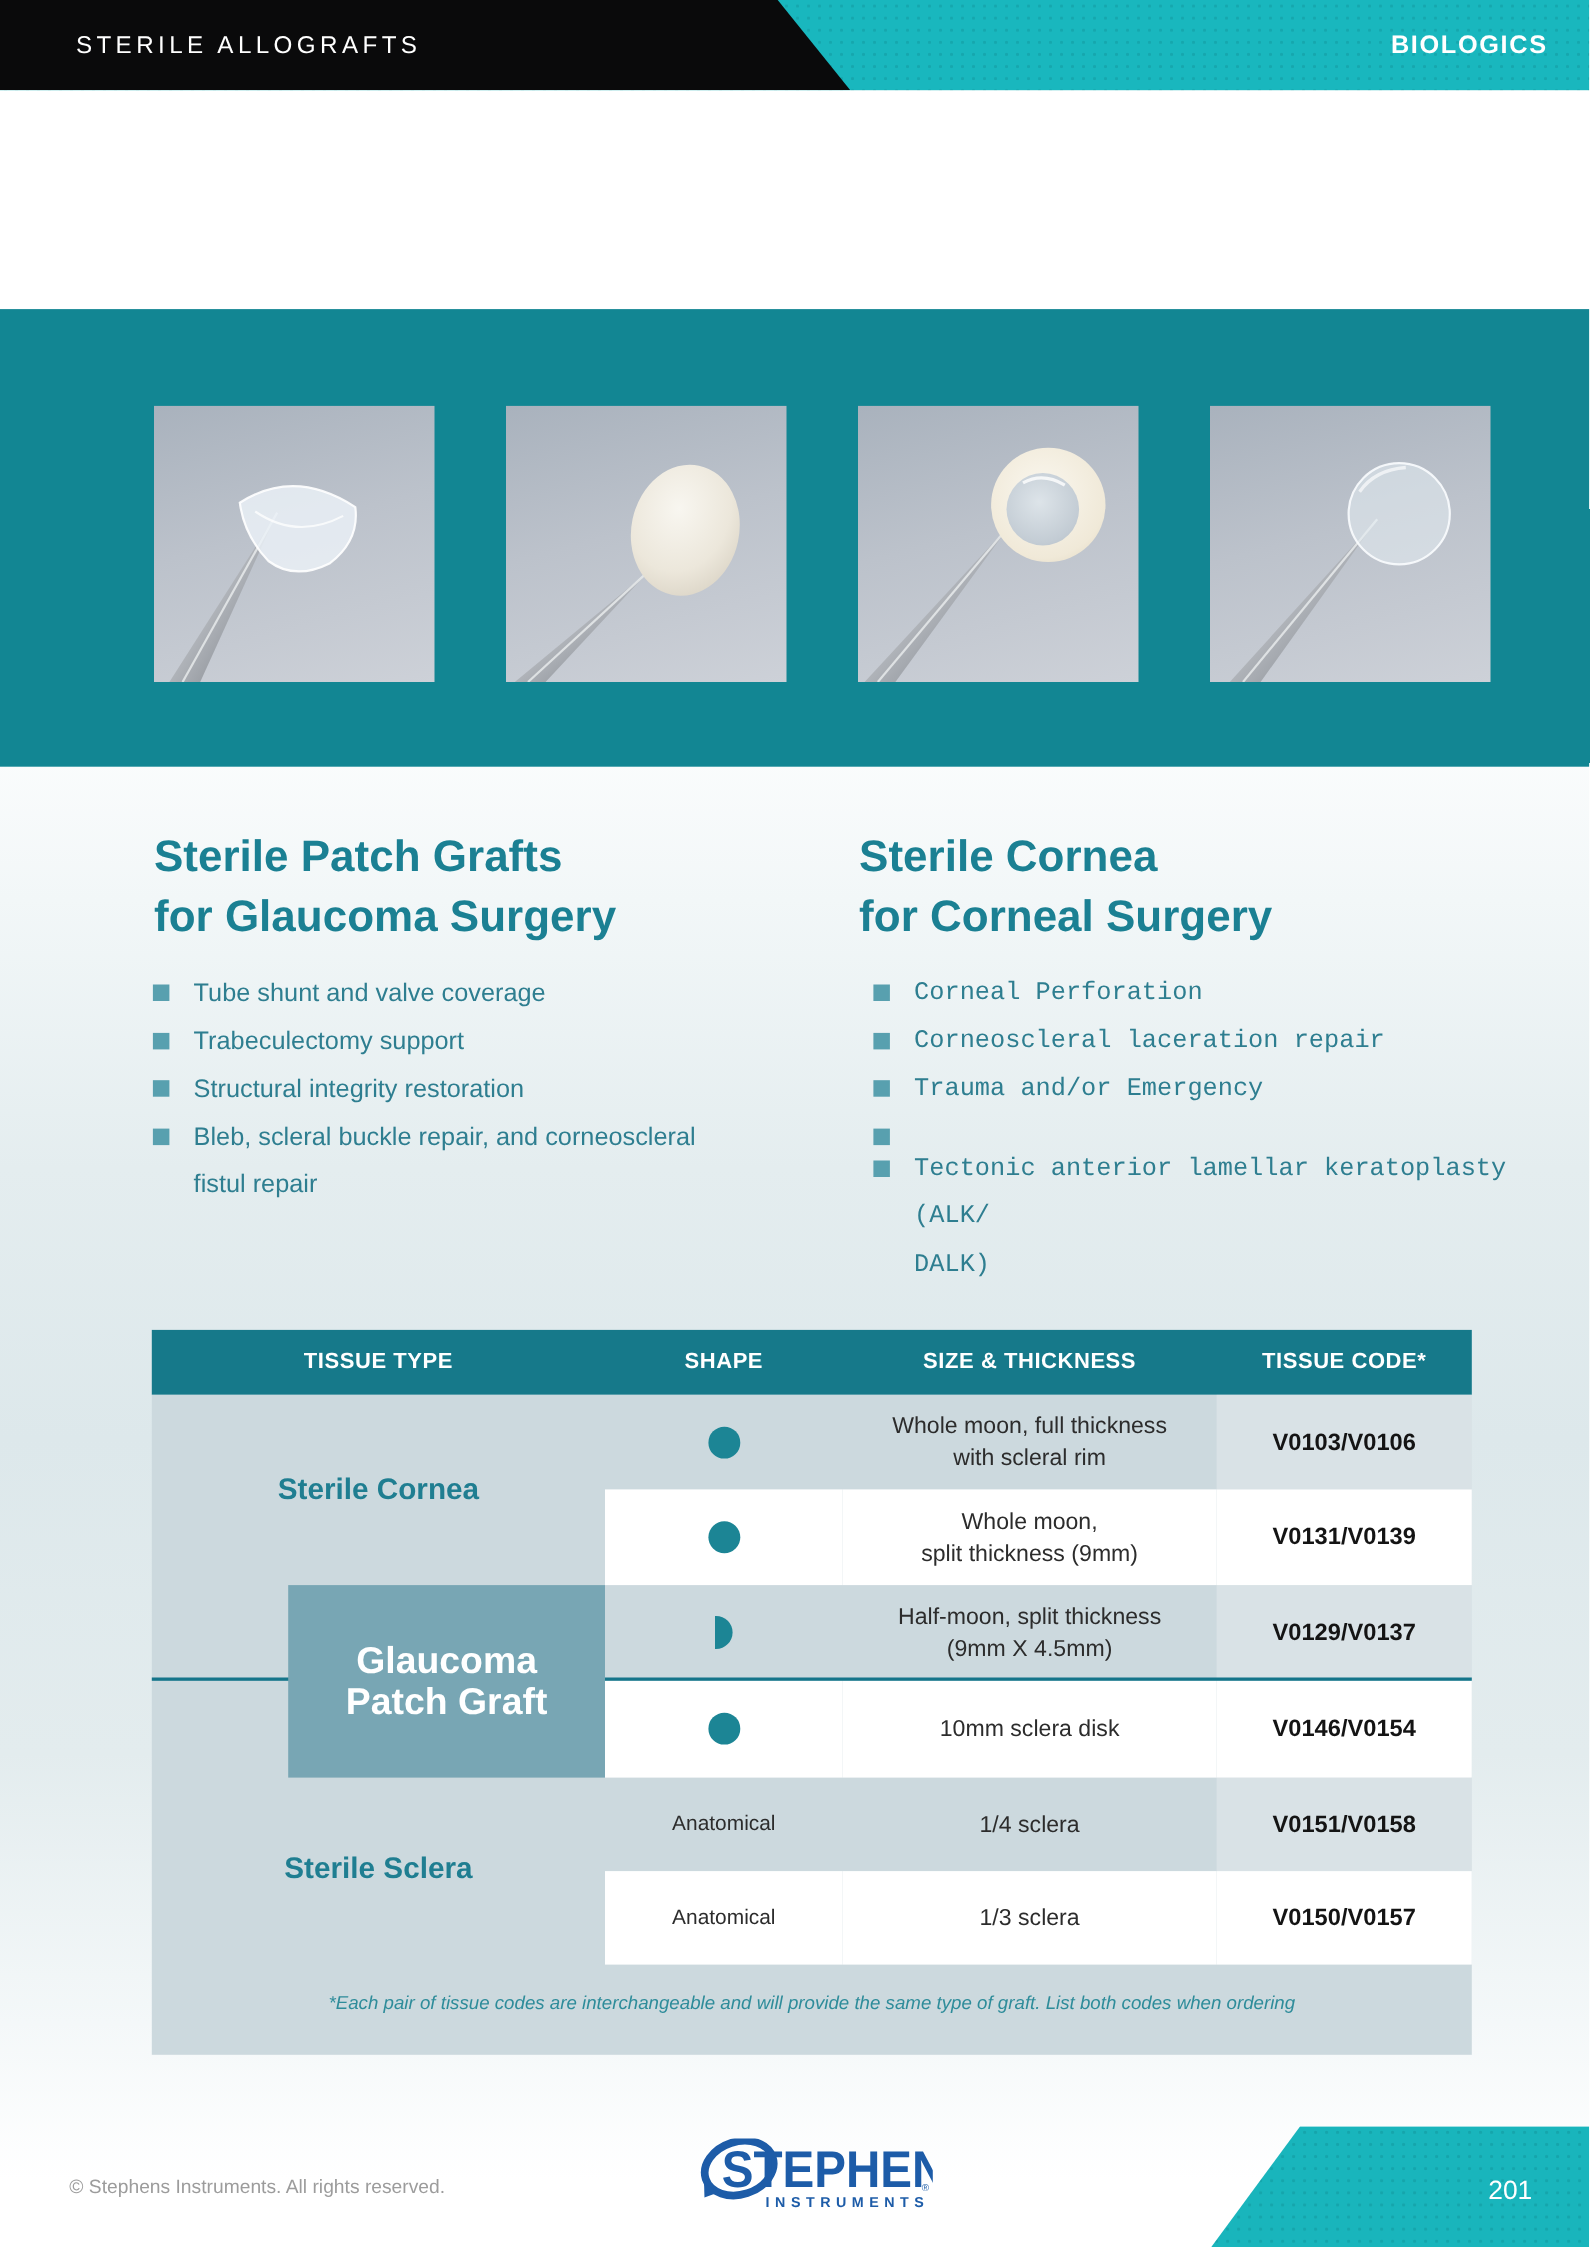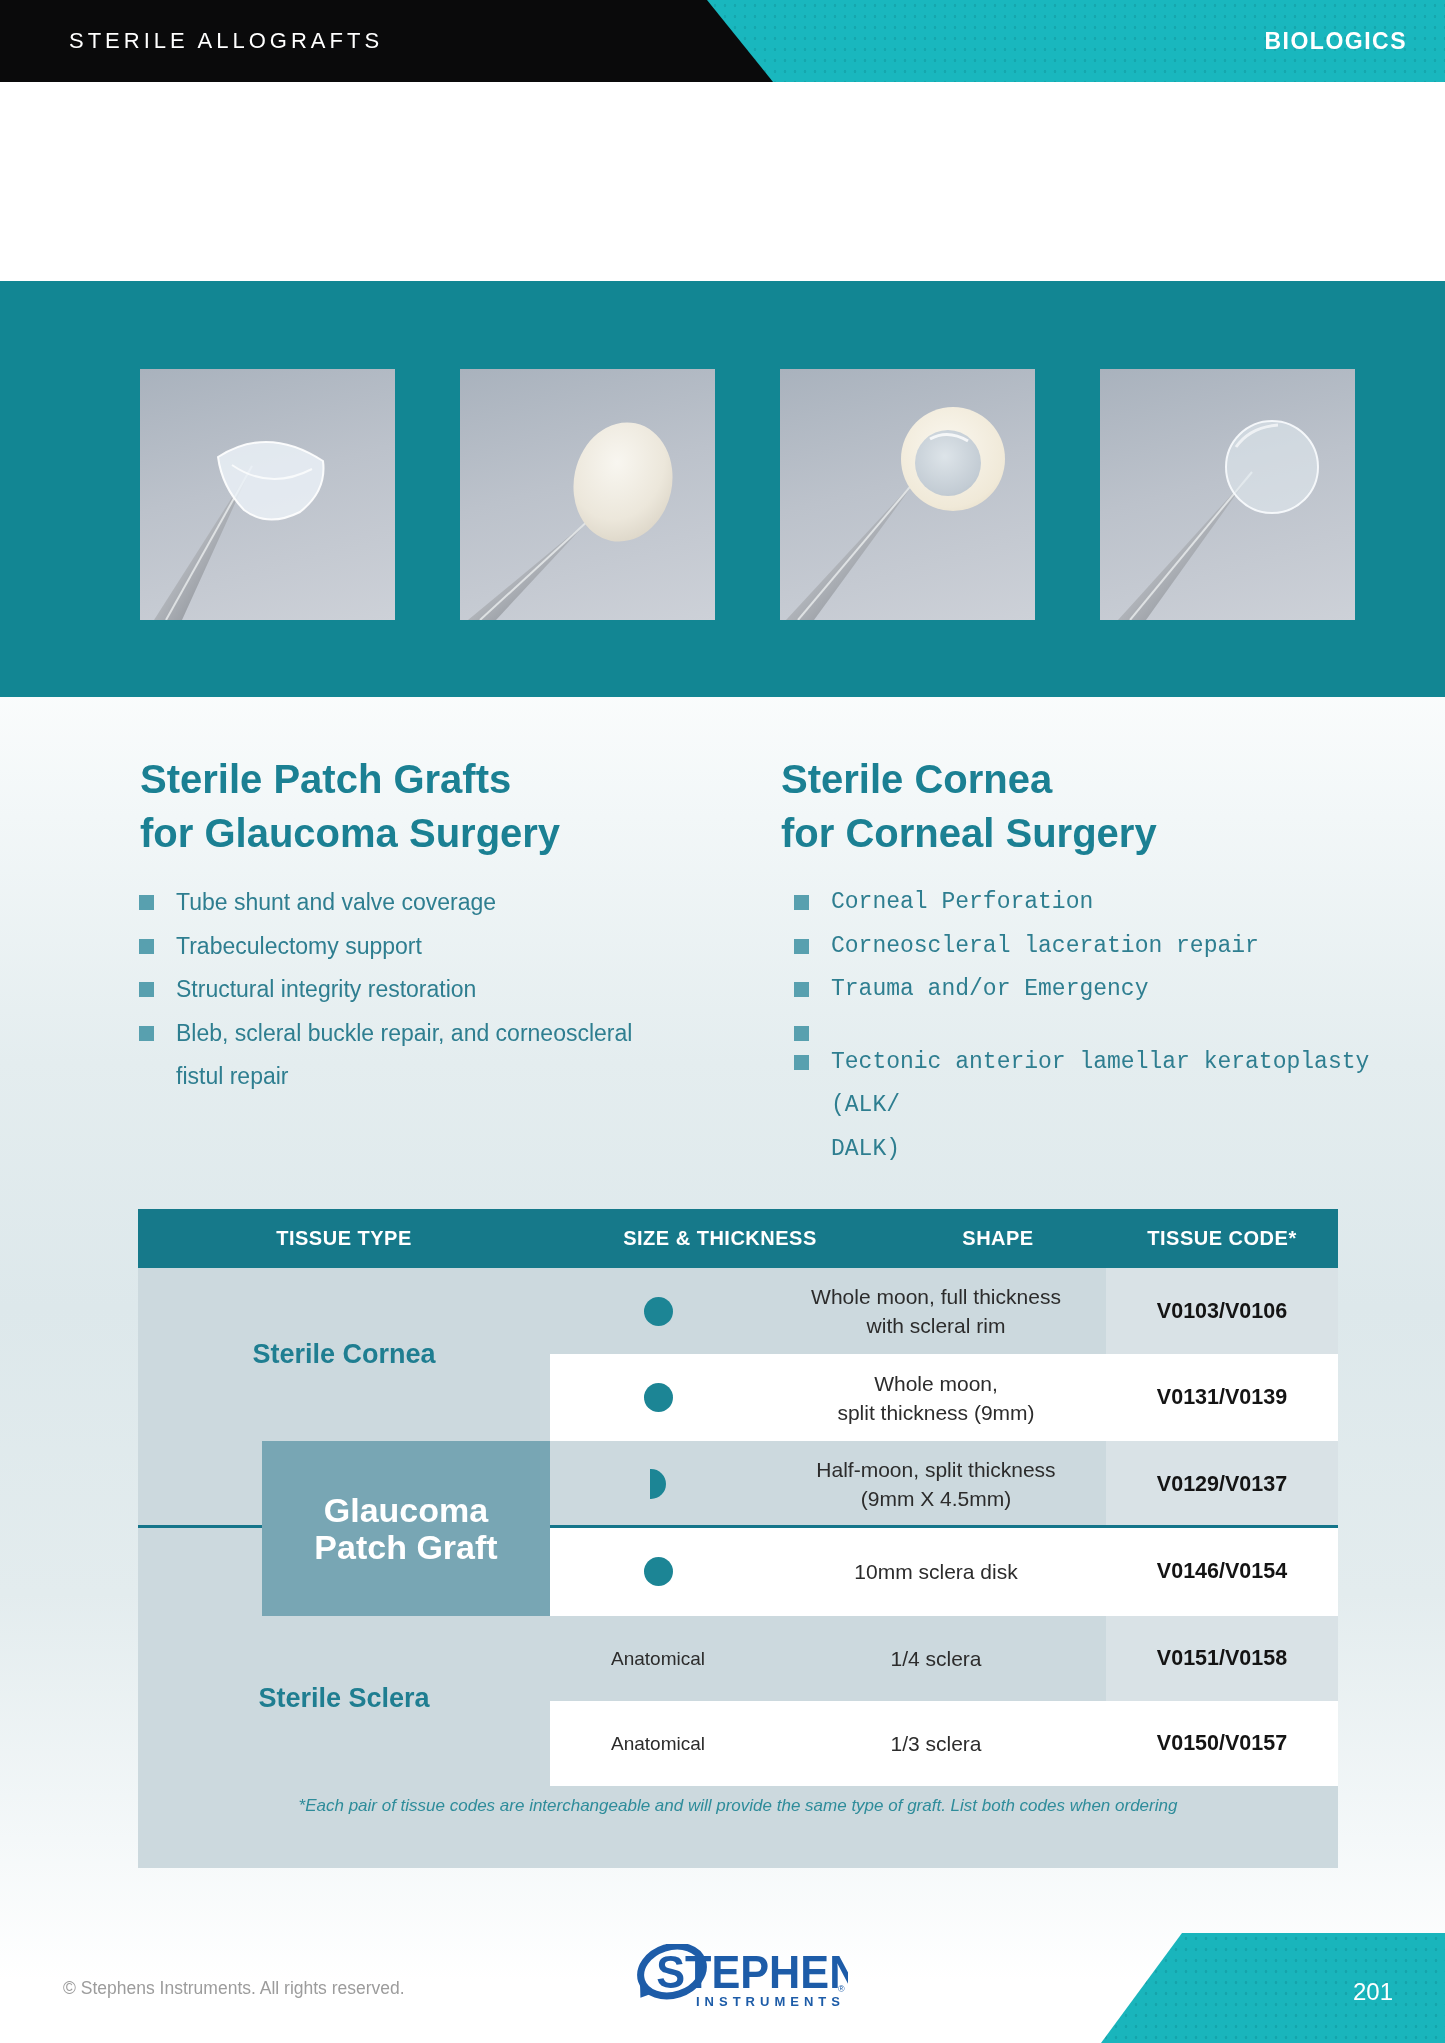--- a/index.html
+++ b/index.html
@@ -70,21 +70,21 @@
   .grp1 { top:0; height:173px; }
   .grp2 { top:345px; height:170px; }
   .gbox { position:absolute; left:124px; top:173px; width:288px; height:175px;
     background:#78a6b4; display:flex; align-items:center; justify-content:center;
     color:#ffffff; font-size:34px; font-weight:bold; line-height:37px;
     text-align:center; white-space:pre-line; z-index:3; }
   .divider { position:absolute; left:0; top:257px; width:1200px; height:3px;
     background:#15758a; z-index:2; }
 
   .t-foot { height:82px; display:flex; justify-content:center; align-items:flex-start;
-    padding-top:10px; font-size:17px; font-style:italic; color:#2e8c9a; }
+    padding-top:25px; font-size:17px; font-style:italic; color:#2e8c9a; }
 
   
   .copyright { position:absolute; left:63px; top:1978px; font-size:17.5px; color:#9c9c9c; }
   .logo { position:absolute; left:636px; top:1944px; width:212px; height:70px; }
   .corner { position:absolute; left:1101px; top:1933px; width:344px; height:110px;
     background-color:#19b5bc;
     background-image:radial-gradient(rgba(0,70,75,.15) 1.1px, transparent 1.6px);
     background-size:10px 11px;
     clip-path:polygon(81px 0, 100% 0, 100% 100%, 0 100%); }
   .pagenum { position:absolute; right:52px; top:45px; color:#ffffff; font-size:24px; }
@@ -224,22 +224,22 @@
     <li>
         <span class="sq"></span>
         <span class="txt">Tectonic anterior lamellar keratoplasty (ALK/
 DALK)</span>
       </li>
   </ul>
 
   <div class="tbl">
     <div class="t-head">
       <div class="th cw1">TISSUE TYPE</div>
+      <div class="th cw2">SHAPE</div>
       <div class="th cw3">SIZE &amp; THICKNESS</div>
-      <div class="th cw2">SHAPE</div>
       <div class="th cw4">TISSUE CODE*</div>
     </div>
 
     <div class="t-body">
 
       <div class="t-row light" style="height:86px">
         <div class="cell cw1"></div>
         <div class="cell cw2 c-shape">
             <span class="dot"></span>
           </div>

